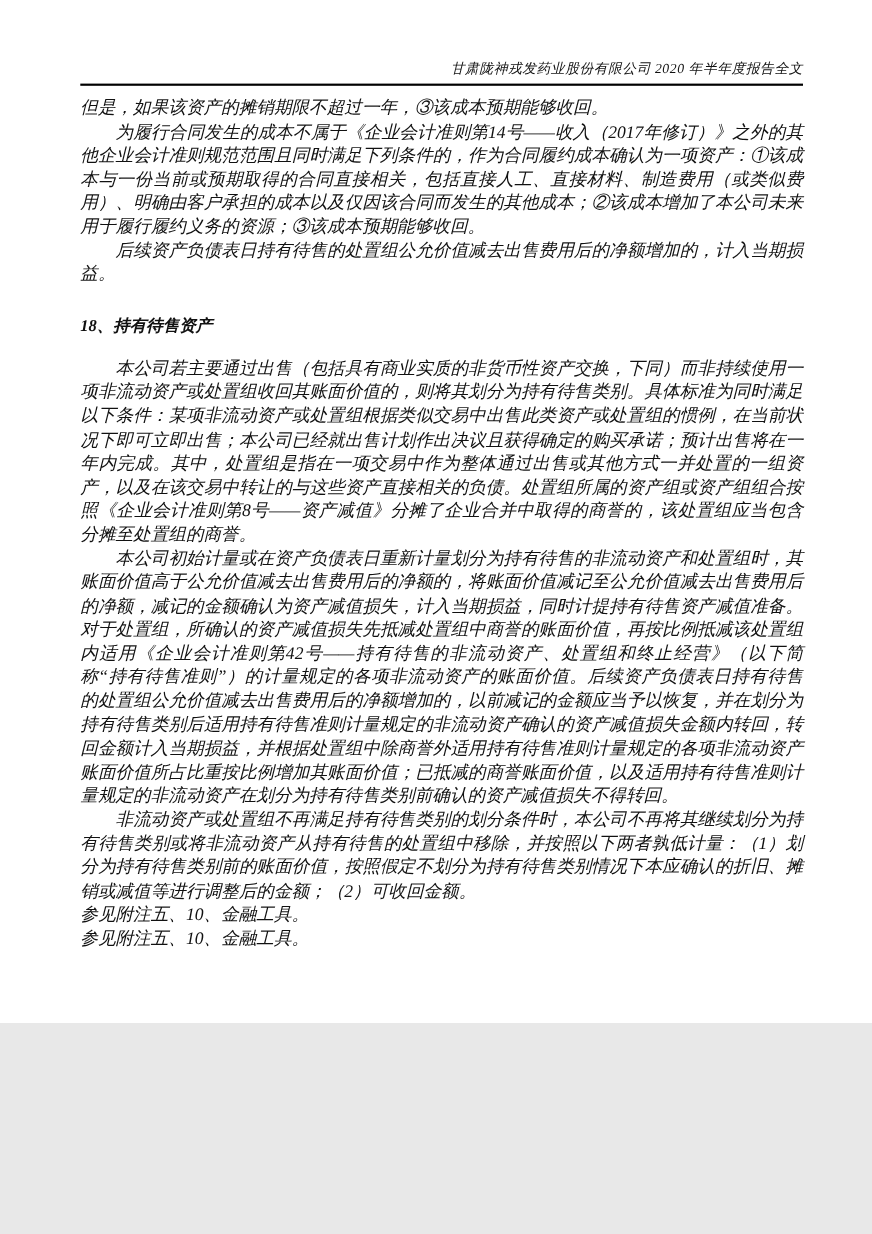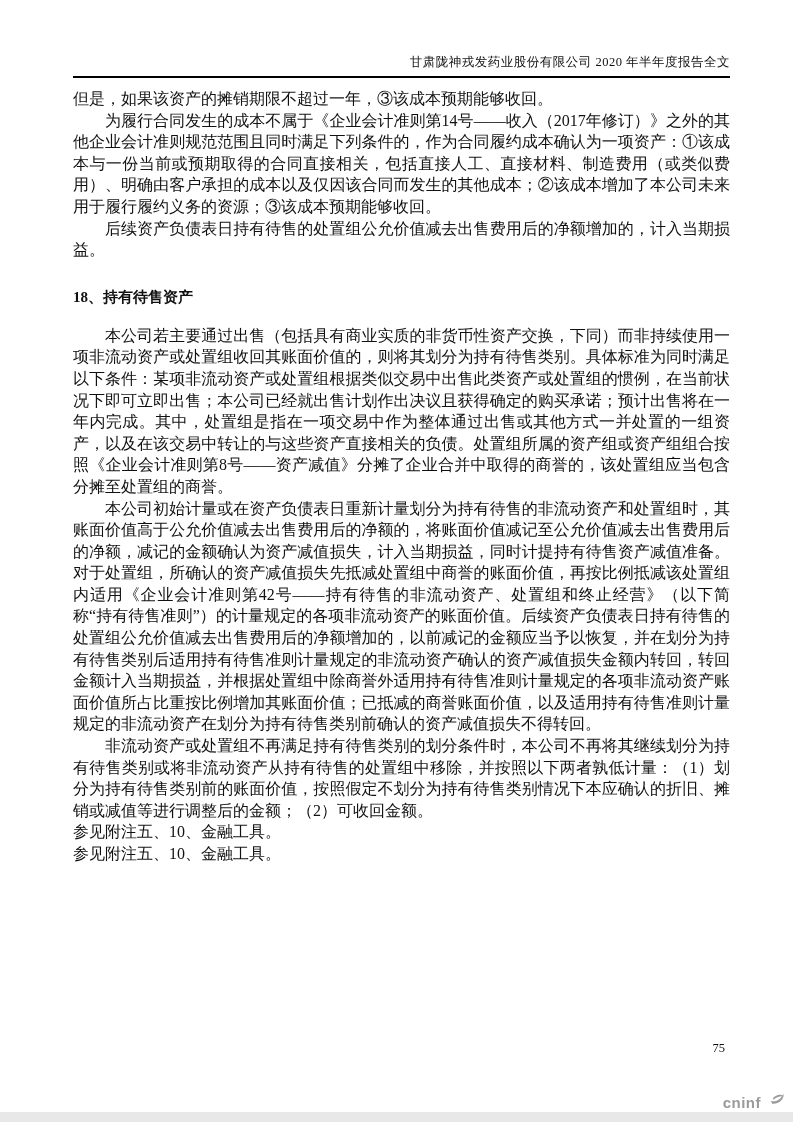--- a/index.html
+++ b/index.html
@@ -1,23 +1,24 @@
 <!DOCTYPE html>
 <html><head>
 <meta charset="utf-8">
 <style>
   html,body{margin:0;padding:0;background:#e8e8e8;}
   .page{
     position:relative;
-    width:793px;height:1112px;
+    width:793px;height:930px;
     margin:0 auto;
     background:#ffffff;
     font-family:"Liberation Serif","DejaVu Serif",serif;
     color:#111;
     overflow:hidden;
+    font-style:italic;
   }
   .header{
     position:absolute;
     left:73px;right:63px;top:54px;
     text-align:right;
     font-size:12.5px;
     letter-spacing:.5px;
     padding-bottom:5px;
     border-bottom:2px solid #000;
   }

